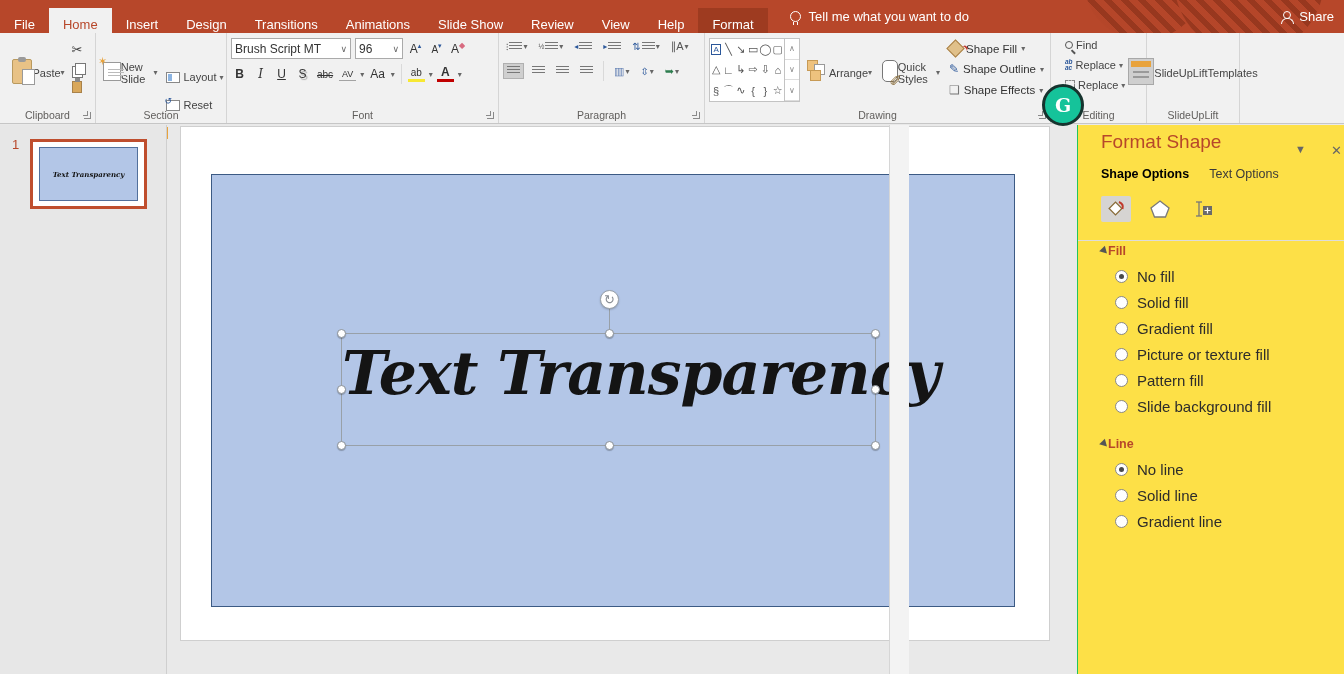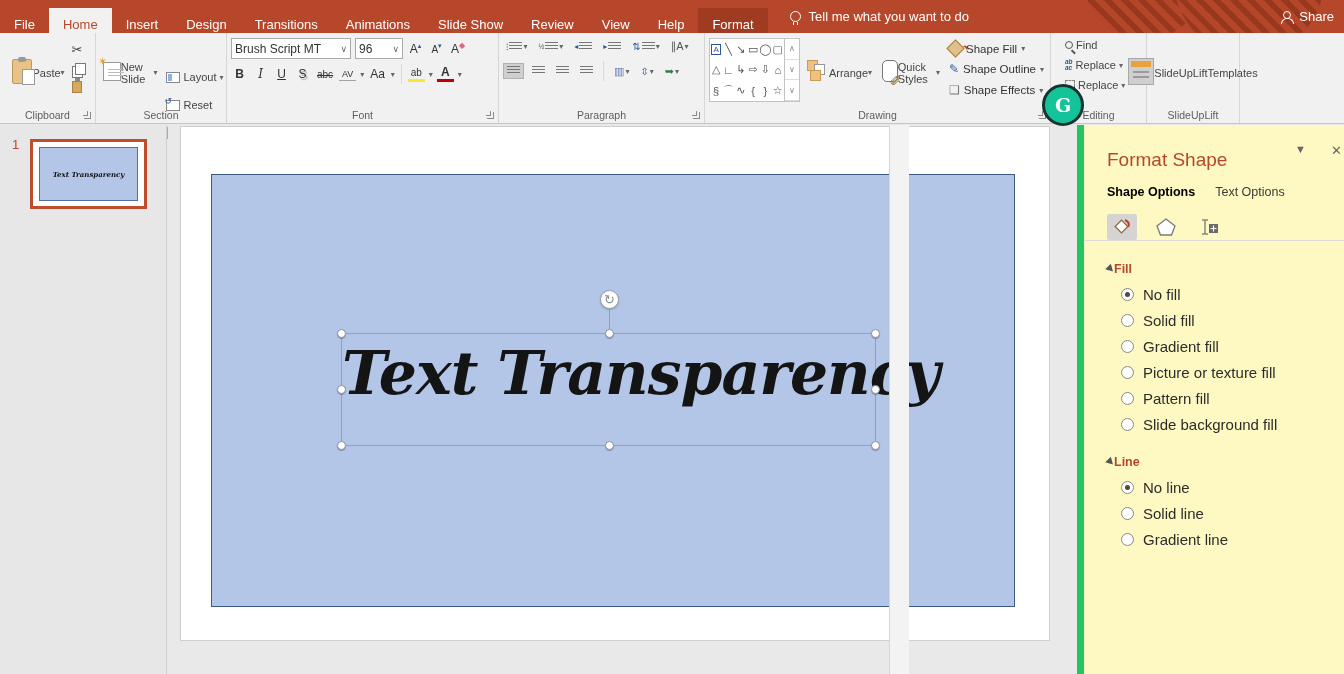--- a/index.html
+++ b/index.html
@@ -114,21 +114,21 @@
   .bluerect{position:absolute;left:30px;top:47px;width:804px;height:433px;background:var(--slidefill);border:1px solid #3c5a84;}
   .sel{position:absolute;left:160px;top:206px;width:535px;height:113px;border:1px solid #98a0a8;}
   .slide-text{position:absolute;left:0;right:0;top:4px;text-align:center;font-family:"DejaVu Serif",serif;font-style:italic;font-weight:bold;font-size:60px;color:#141414;white-space:nowrap;letter-spacing:-1px;}
   .handle{position:absolute;width:9px;height:9px;background:#fff;border:1px solid #8a9199;border-radius:50%;box-shadow:0 1px 1px rgba(0,0,0,.25);}
   .rot-stem{position:absolute;left:267px;top:-26px;width:1px;height:26px;background:#98a0a8;}
   .rot{position:absolute;left:258px;top:-44px;width:19px;height:19px;border-radius:50%;background:#fff;border:1px solid #98a0a8;color:#8a8f96;font-size:13px;line-height:17px;text-align:center;box-shadow:0 1px 2px rgba(0,0,0,.2);}
 
   .vscroll{position:absolute;left:889px;top:0;bottom:0;width:20px;background:#f3f3f3;border-left:1px solid #d6d6d6;}
 
   
-  .panel{position:absolute;left:1077px;right:0;top:0;bottom:0;background:#fef9c3;border-left:7px solid #22c55e;padding:24px 0 0 23px;}
+  .panel{position:absolute;left:1077px;right:0;top:0;bottom:0;background:#fde047;border-left:1px solid #22c55e;padding:6px 0 0 23px;}
   .panel-title{font-size:19px;color:var(--accent);}
   .panel-ctrl{position:absolute;top:18px;font-size:11px;color:#666;}
   .panel-dd{right:38px;}
   .panel-x{right:2px;font-size:13px;}
   .panel-tabs{margin-top:14px;display:flex;gap:20px;font-size:12.5px;}
   .ptab{color:#3b3a39;padding-bottom:3px;}
   .ptab.active{font-weight:bold;color:#000;}
   .picons{margin-top:12px;display:flex;gap:14px;align-items:center;}
   .picon{width:30px;height:26px;display:flex;align-items:center;justify-content:center;border-radius:2px;}
   .picon.selected{background:#d6d4d2;}

